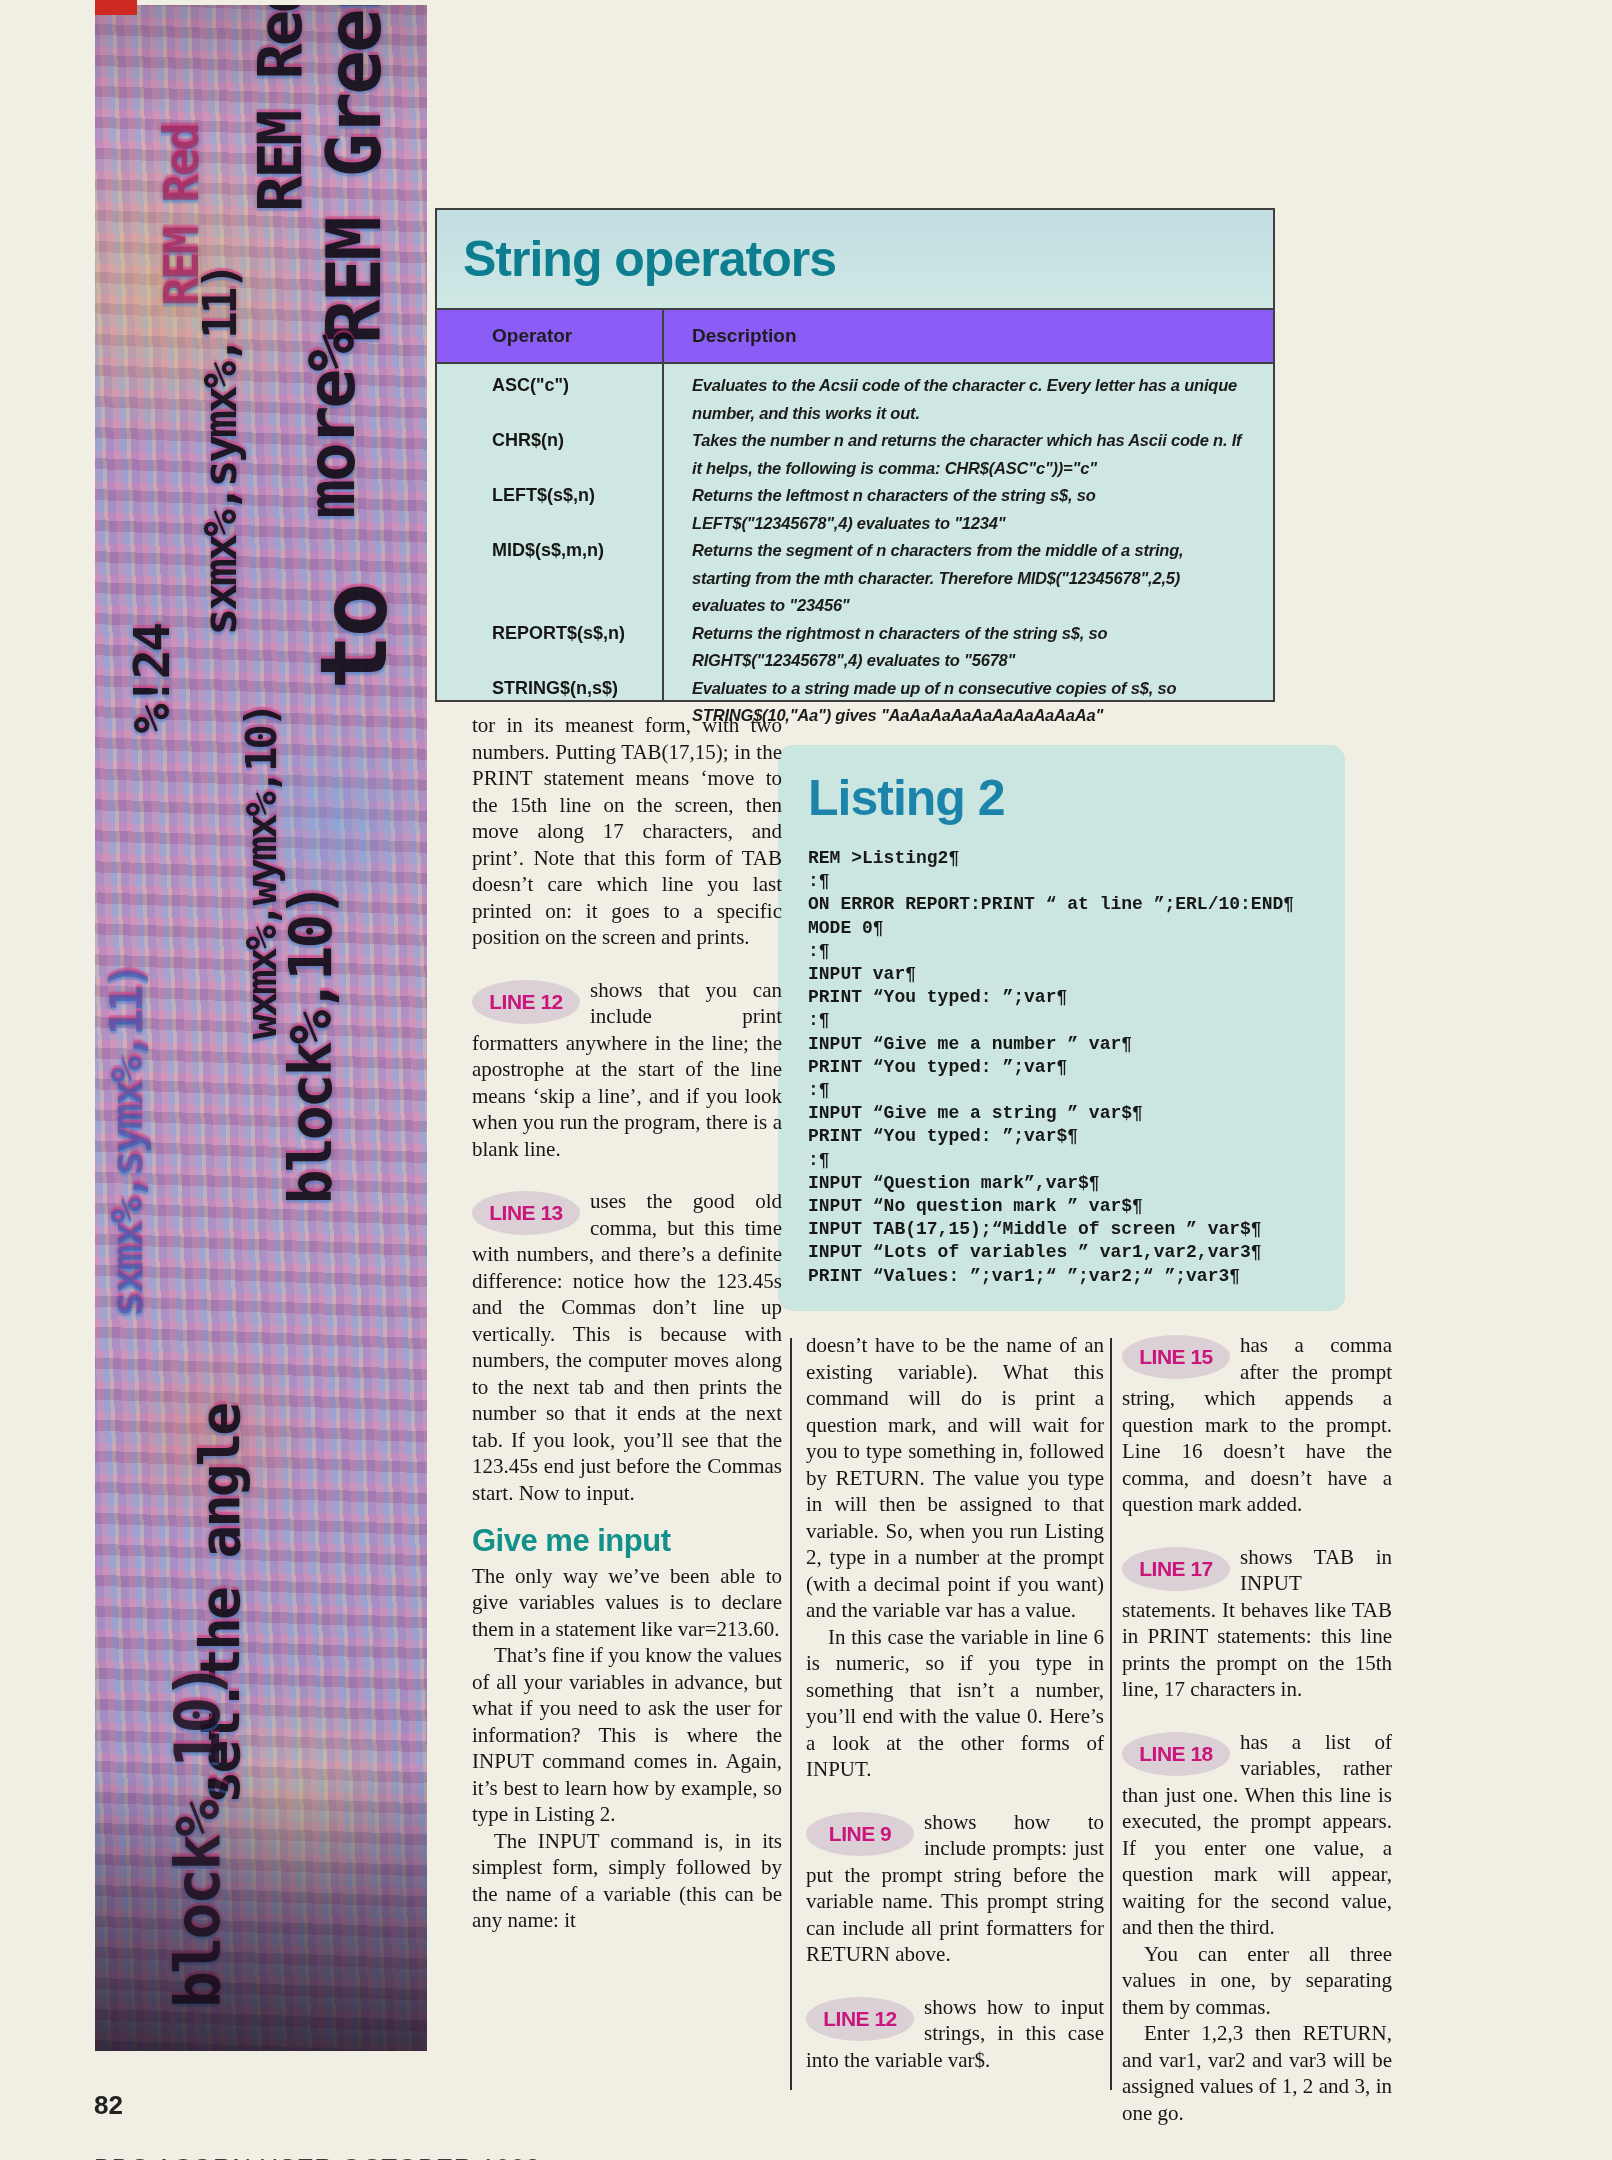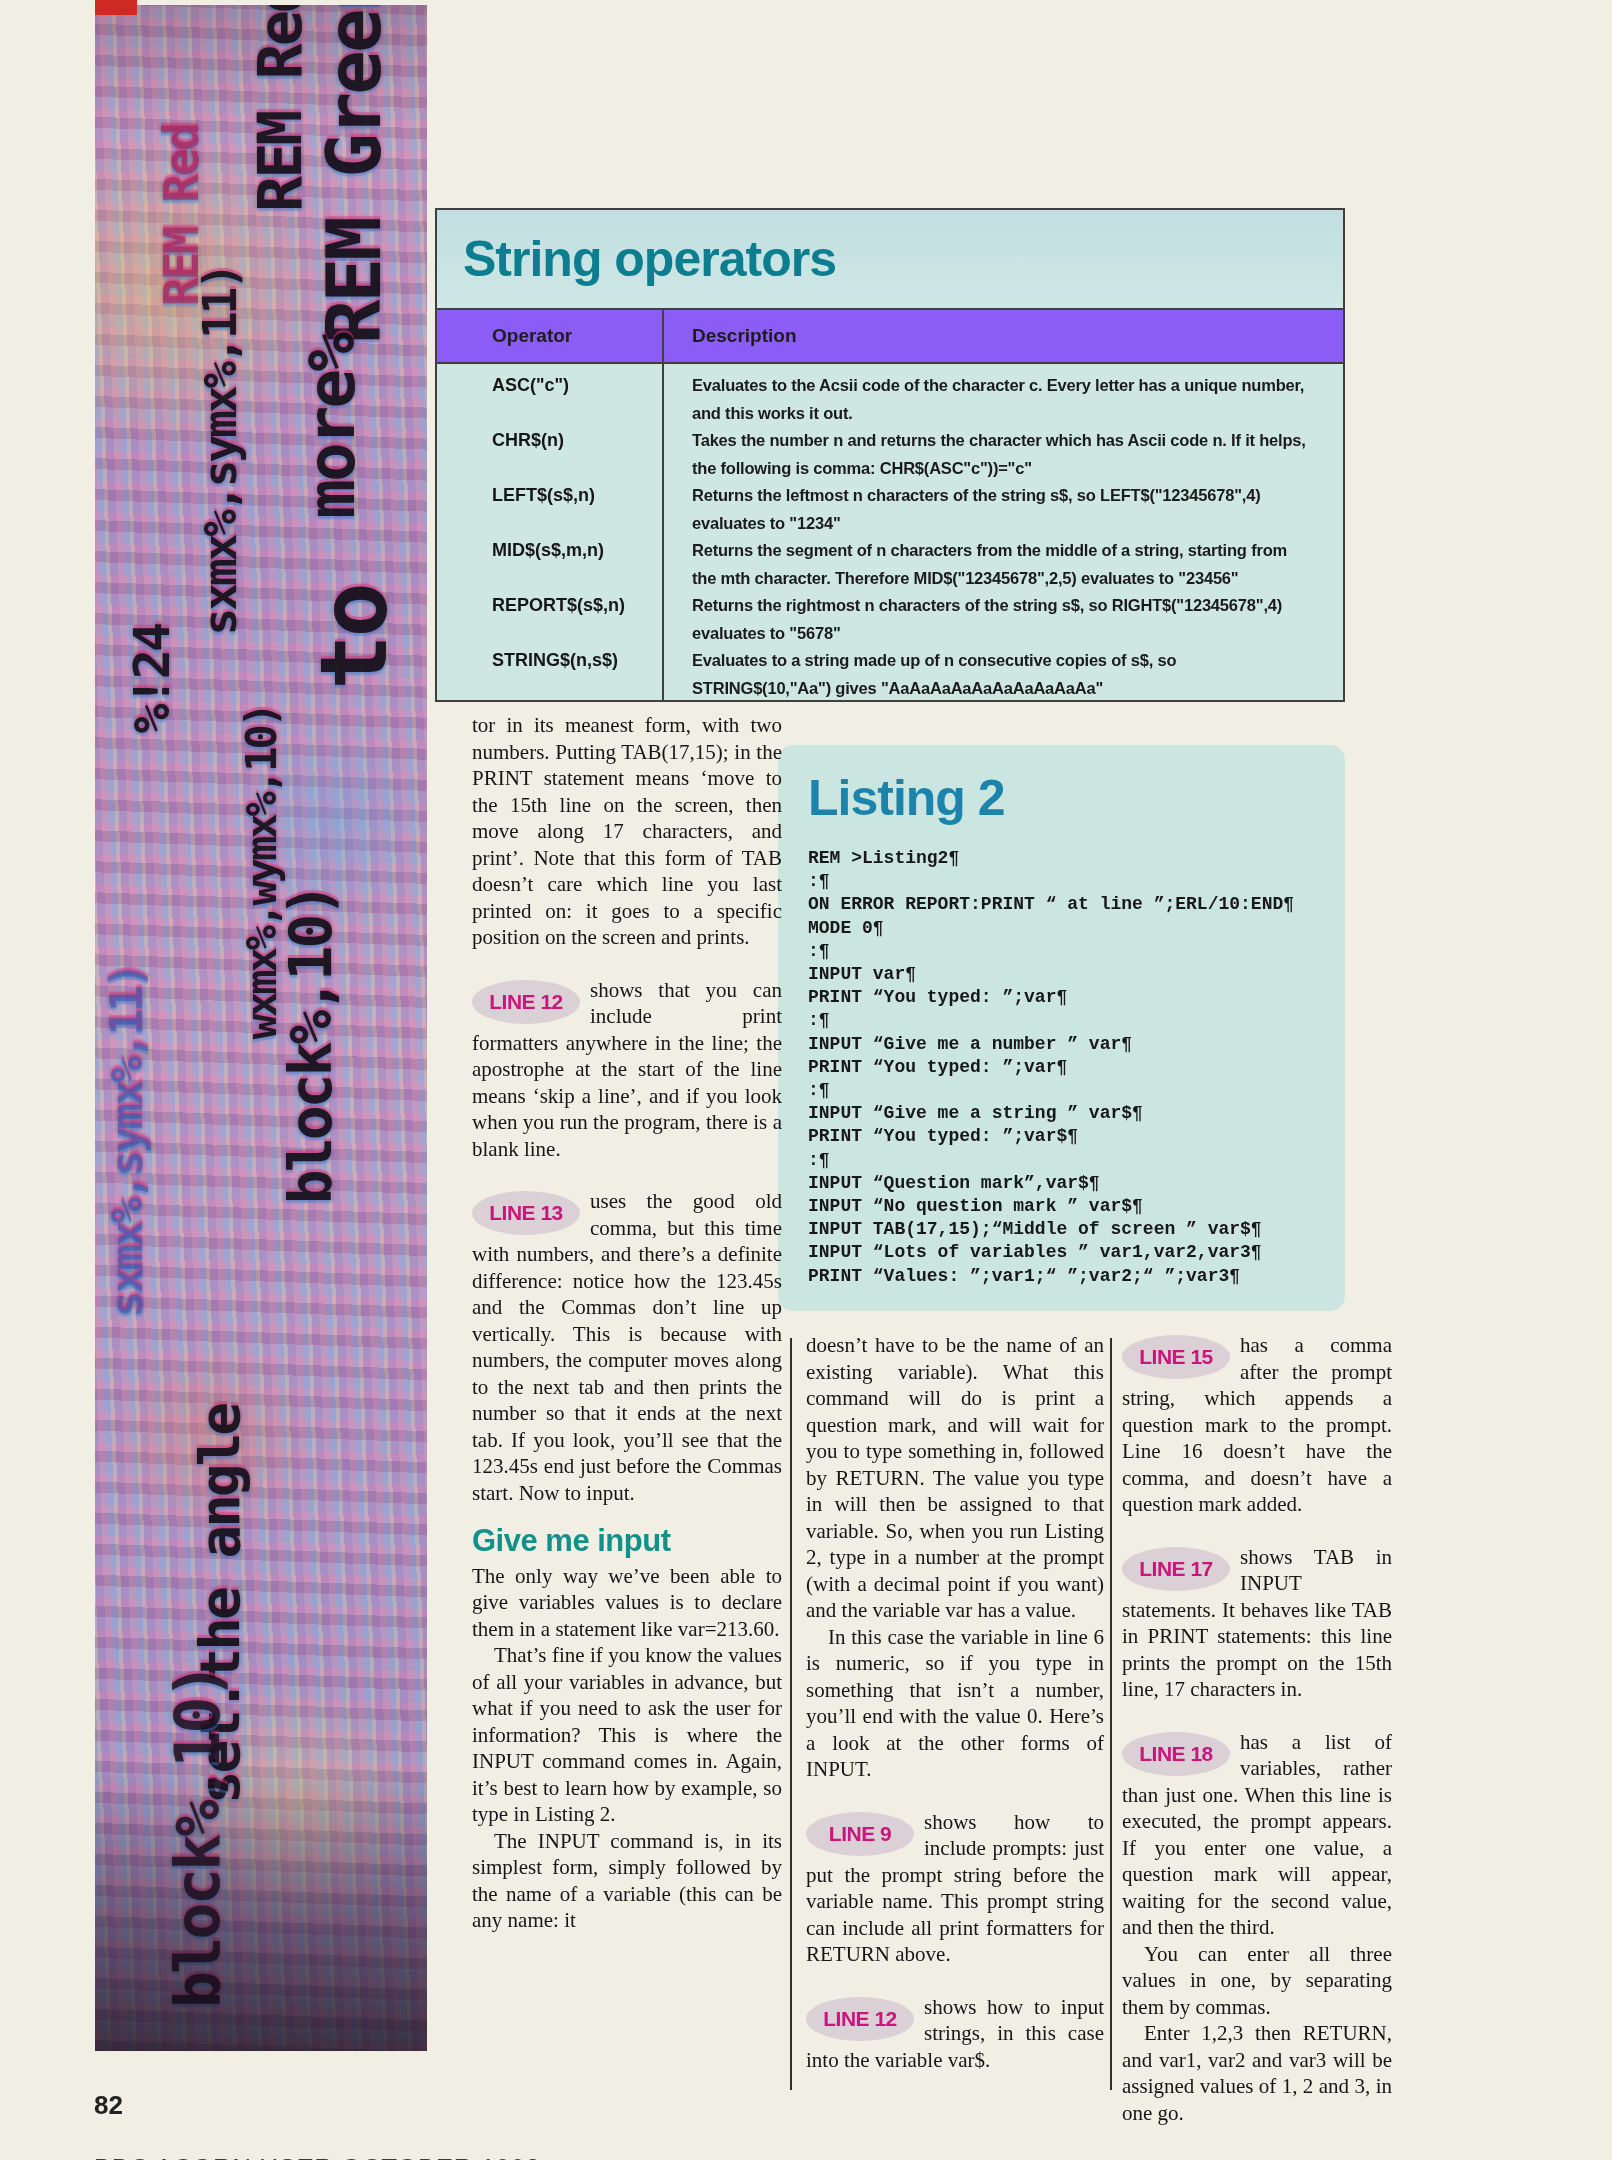--- a/index.html
+++ b/index.html
@@ -30,33 +30,33 @@
   .f5{left:142px;top:700px;font-size:42px;}
   .f6{left:182px;top:880px;font-size:58px;}
   .f7{left:28px;top:620px;font-size:50px;}
   .f8{left:92px;top:1400px;font-size:56px;}
   .e0{left:58px;top:120px;font-size:48px;color:rgba(165,25,80,.65);}
   .e1{left:6px;top:960px;font-size:44px;color:rgba(40,80,180,.55);}
   .e2{left:66px;top:1660px;font-size:62px;color:rgba(18,12,24,.88);}
   .corner-red{position:absolute;left:95px;top:0;width:42px;height:15px;background:#cf2a22;}
 
   
-  .op-table{position:absolute;left:435px;top:208px;width:910px;height:494px;
+  .op-table{position:absolute;left:435px;top:208px;width:840px;height:494px;
       border:2px solid #3f3f3f;box-sizing:border-box;font-family:"Liberation Sans", sans-serif;}
   .op-title-band{height:100px;background:linear-gradient(180deg,#c2dee2 0%,#cfe8e5 100%);
       border-bottom:2px solid #3f3f3f;box-sizing:border-box;display:flex;align-items:center;}
   .op-title{margin:0 0 0 26px;font-size:50px;font-weight:bold;color:#0c7e90;letter-spacing:-1px;}
   .op-header{display:flex;height:54px;background:#8b5cf6;border-bottom:2px solid #3f3f3f;
       box-sizing:border-box;align-items:center;font-weight:bold;font-size:19px;color:#1d1d1d;}
   .op-header .h-op{flex:0 0 225px;padding-left:55px;box-sizing:border-box;}
   .op-header .h-desc{flex:1;padding-left:30px;}
   .op-body{background:#cfe7e2;height:336px;padding-top:8px;box-sizing:border-box;}
   .op-row{display:flex;line-height:27.5px;}
   .cell-op{flex:0 0 225px;padding-left:55px;box-sizing:border-box;font-weight:bold;font-size:18px;}
-  .cell-desc{flex:1;padding:0 28px 0 30px;font-weight:bold;font-size:16.5px;letter-spacing:-.2px;color:#1b1b1b;}
+  .cell-desc{flex:1;padding:0 28px 0 30px;font-weight:bold;font-size:16.5px;letter-spacing:-.2px;color:#1b1b1b;font-style:italic;}
   .op-divider{position:absolute;left:225px;top:100px;bottom:0;width:2px;background:#3f3f3f;}
 
   
   .listing{position:absolute;left:778px;top:745px;width:567px;height:566px;background:#cbe6e1;
       box-sizing:border-box;padding:24px 0 0 30px;border-radius:15px;}
   .listing-title{margin:0 0 20px 0;font-family:"Liberation Sans", sans-serif;font-weight:bold;
       font-size:50px;color:#1c84ab;letter-spacing:-1px;}
   .code{margin:0;}
   .code div{white-space:pre;font-family:"Liberation Mono", monospace;font-weight:bold;
       font-size:18px;line-height:23.2px;color:#181818;}

